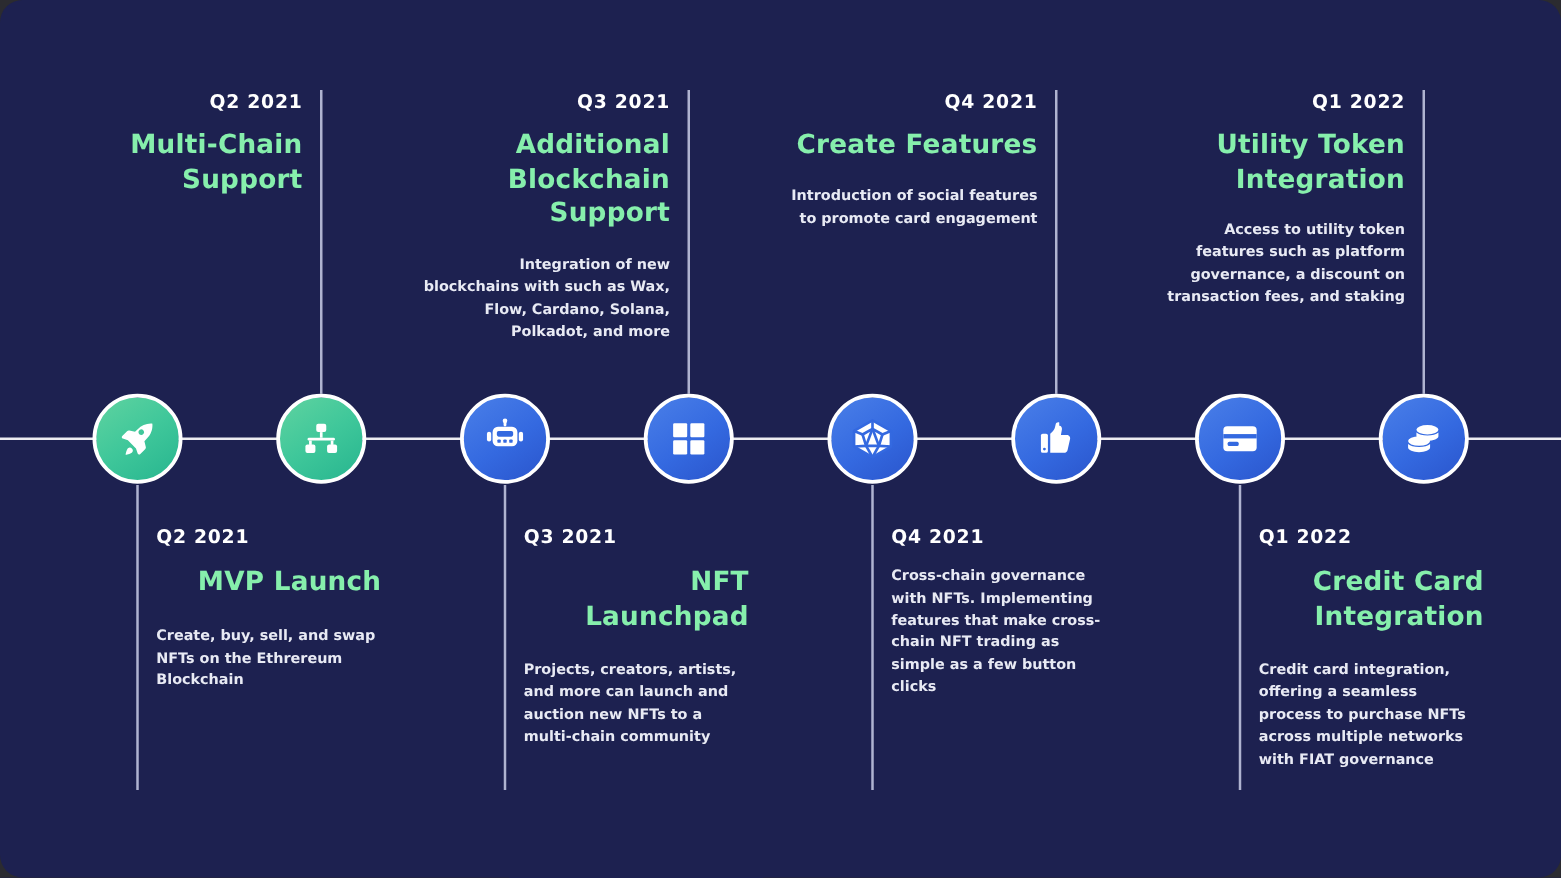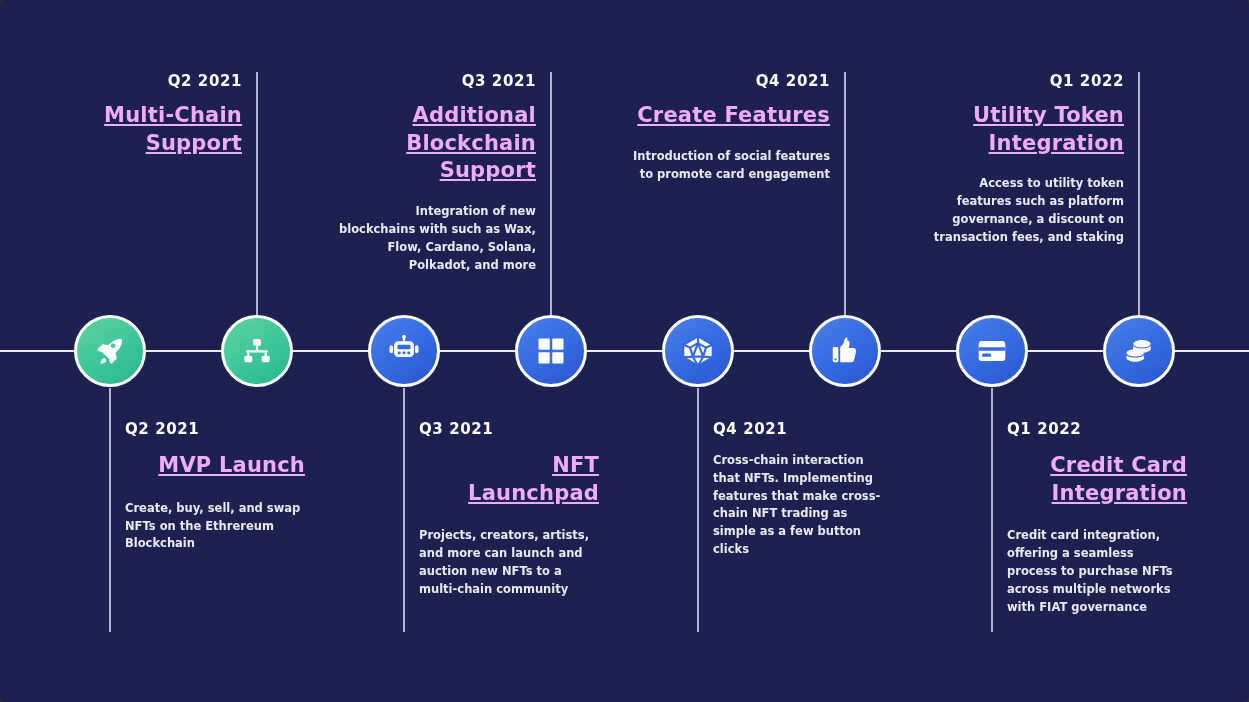--- a/index.html
+++ b/index.html
@@ -12,21 +12,21 @@
     height: 702px;
     overflow: hidden;
     font-family: "DejaVu Sans", sans-serif;
   }
   #roadmap {
     position: absolute;
     left: 0; top: 0;
     width: 1249px;
     height: 702px;
     background: #1d2150;
-    border-radius: 6px;
+    border-radius: 18px;
     overflow: hidden;
   }
 
   
   .axis-line {
     position: absolute;
     left: 0;
     top: 350px;
     width: 1249px;
     height: 2px;
@@ -73,26 +73,25 @@
     font-size: 15px;
     font-weight: 700;
     color: #ffffff;
     letter-spacing: 0.6px;
     margin: 0 0 12px 0;
     font-family: "DejaVu Sans", sans-serif;
   }
   .heading {
     font-size: 21px;
     font-weight: 700;
-    color: #f0abfc;
+    color: #86efac;
     line-height: 1.32;
     letter-spacing: 0.2px;
     margin: 0 0 18px 0;
     font-family: "DejaVu Sans", sans-serif;
-    text-decoration: underline;
   }
   .desc {
     font-size: 11.5px;
     font-weight: 600;
     color: #e8eaf4;
     line-height: 1.55;
     margin: 0;
     font-family: "DejaVu Sans", sans-serif;
   }
   .block.bottom .quarter { margin-bottom: 14px; }
@@ -247,21 +246,21 @@
   </div>
 
   <div class="block bottom" style="left:419px; top:420px; width:180px;">
     <div class="quarter">Q3 2021</div>
     <div class="heading">NFT Launchpad</div>
     <div class="desc">Projects, creators, artists, and more can launch and auction new NFTs to a multi-chain community</div>
   </div>
 
   <div class="block bottom" style="left:713px; top:420px; width:180px;">
     <div class="quarter">Q4 2021</div>
-    <div class="desc">Cross-chain interaction that NFTs. Implementing features that make cross-chain NFT trading as simple as a few button clicks</div>
+    <div class="desc">Cross-chain governance with NFTs. Implementing features that make cross-chain NFT trading as simple as a few button clicks</div>
   </div>
 
   <div class="block bottom" style="left:1007px; top:420px; width:180px;">
     <div class="quarter">Q1 2022</div>
     <div class="heading">Credit Card Integration</div>
     <div class="desc">Credit card integration, offering a seamless process to purchase NFTs across multiple networks with FIAT governance</div>
   </div>
 
 </div>
 

